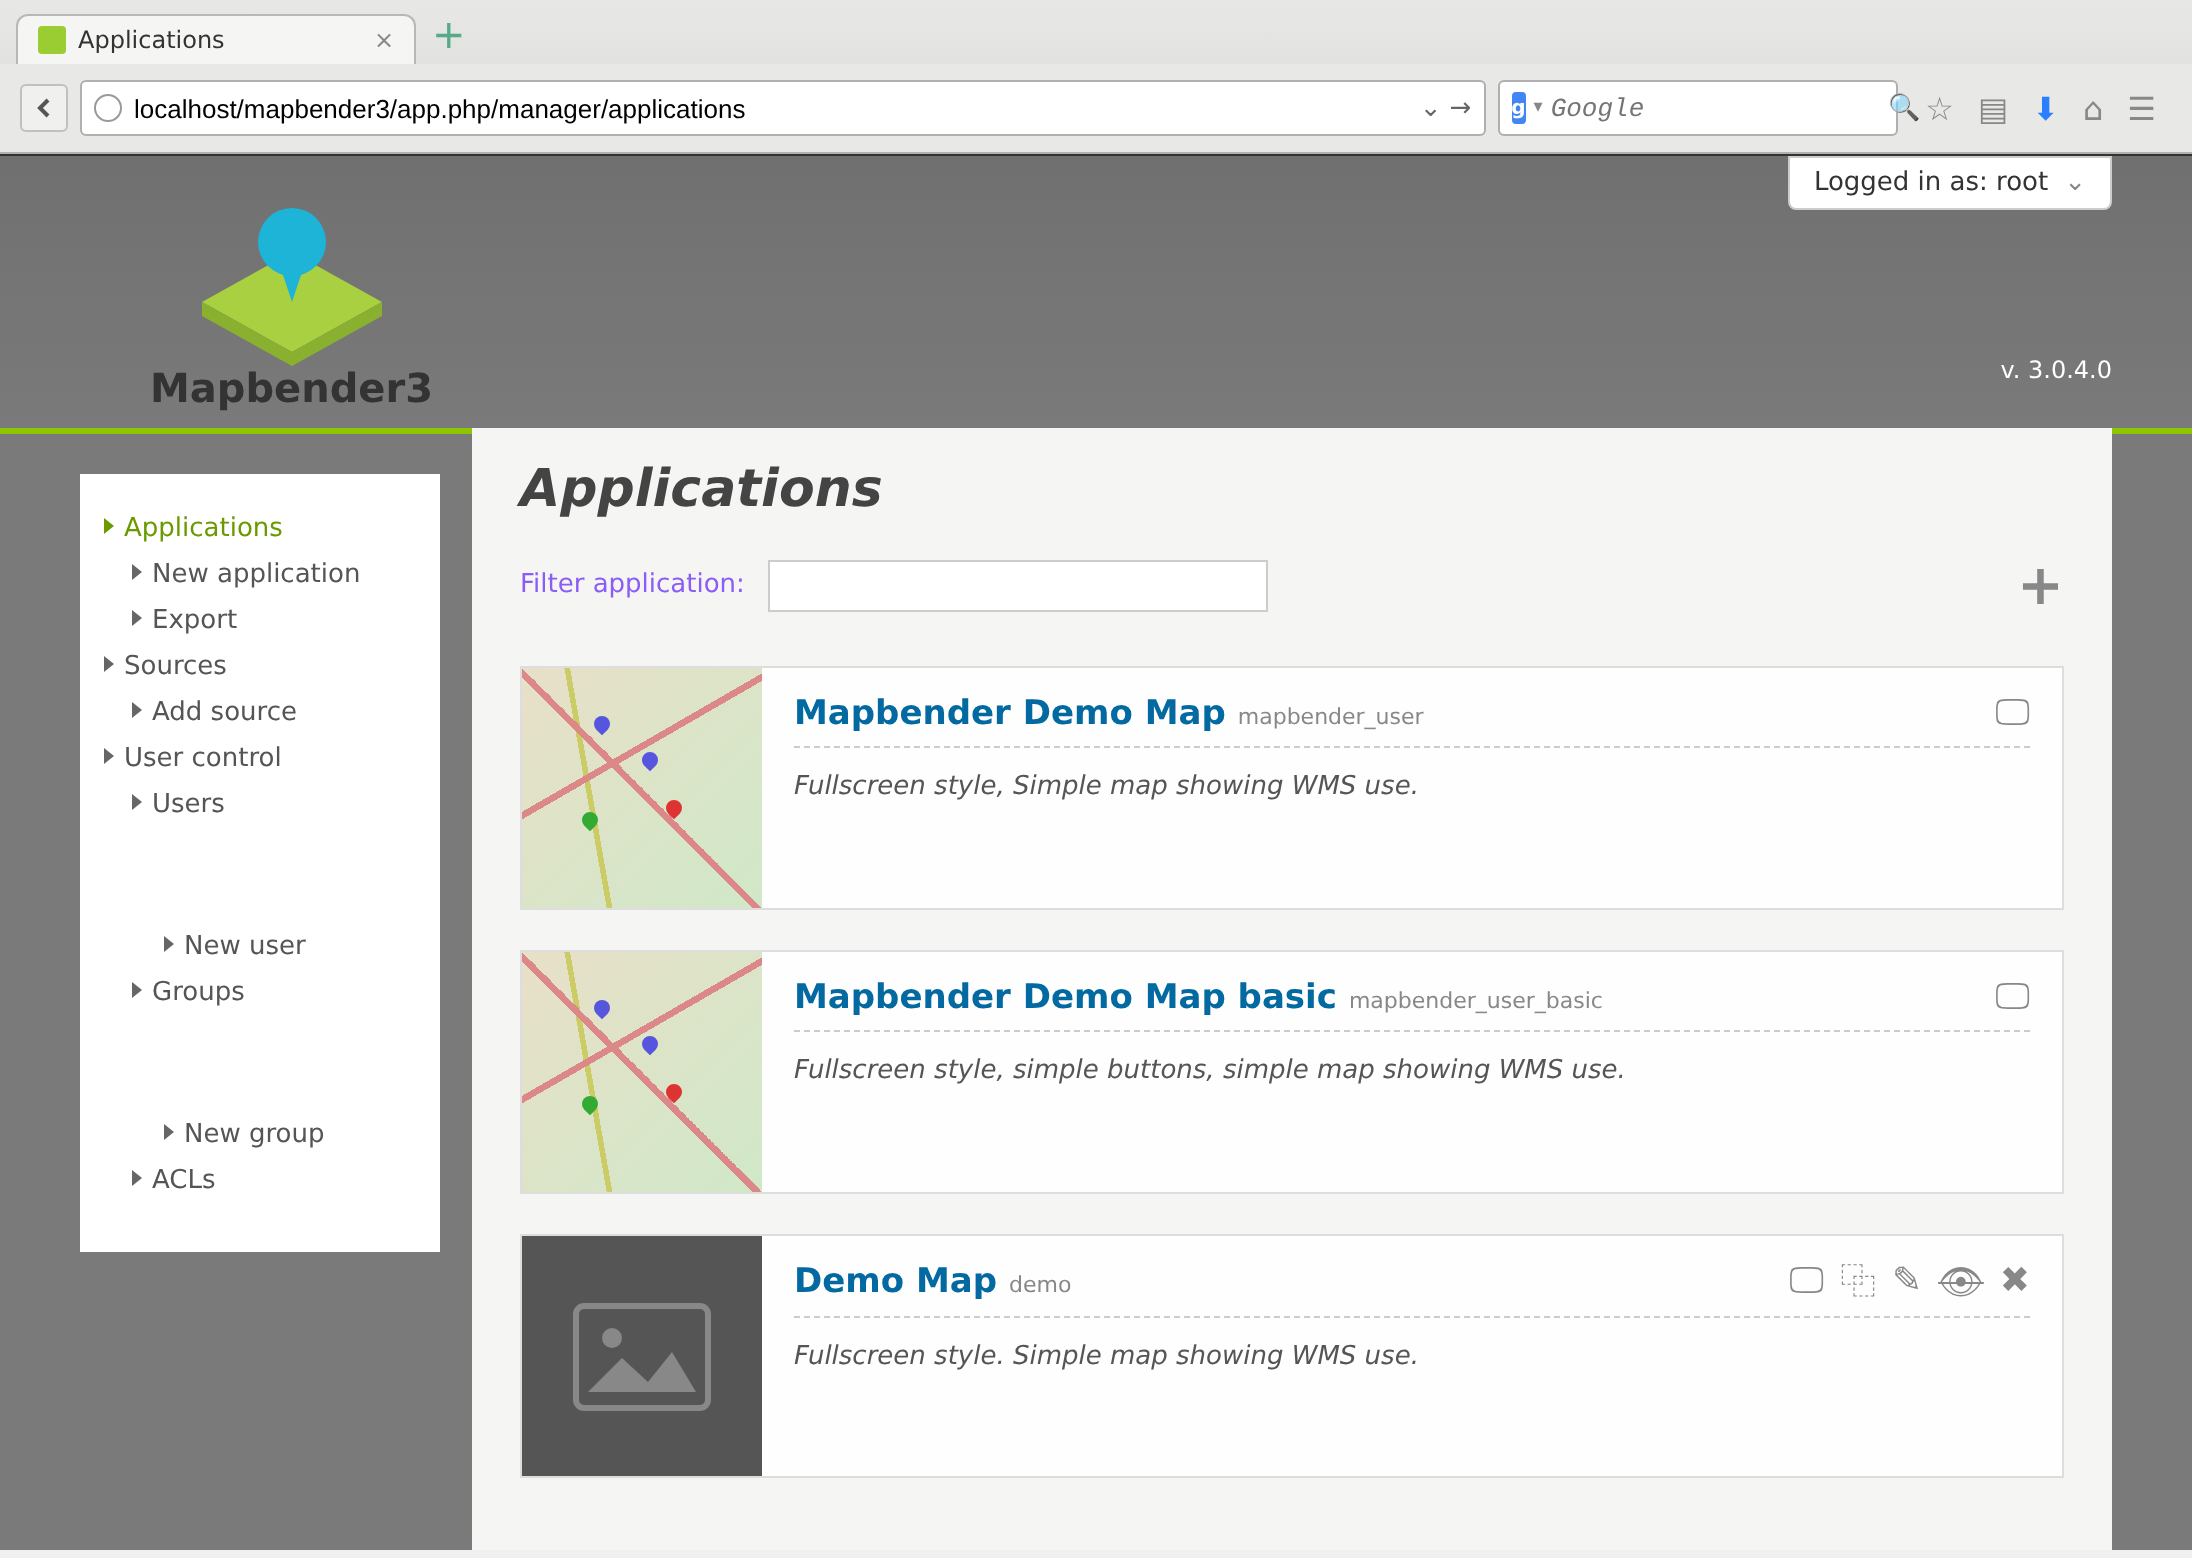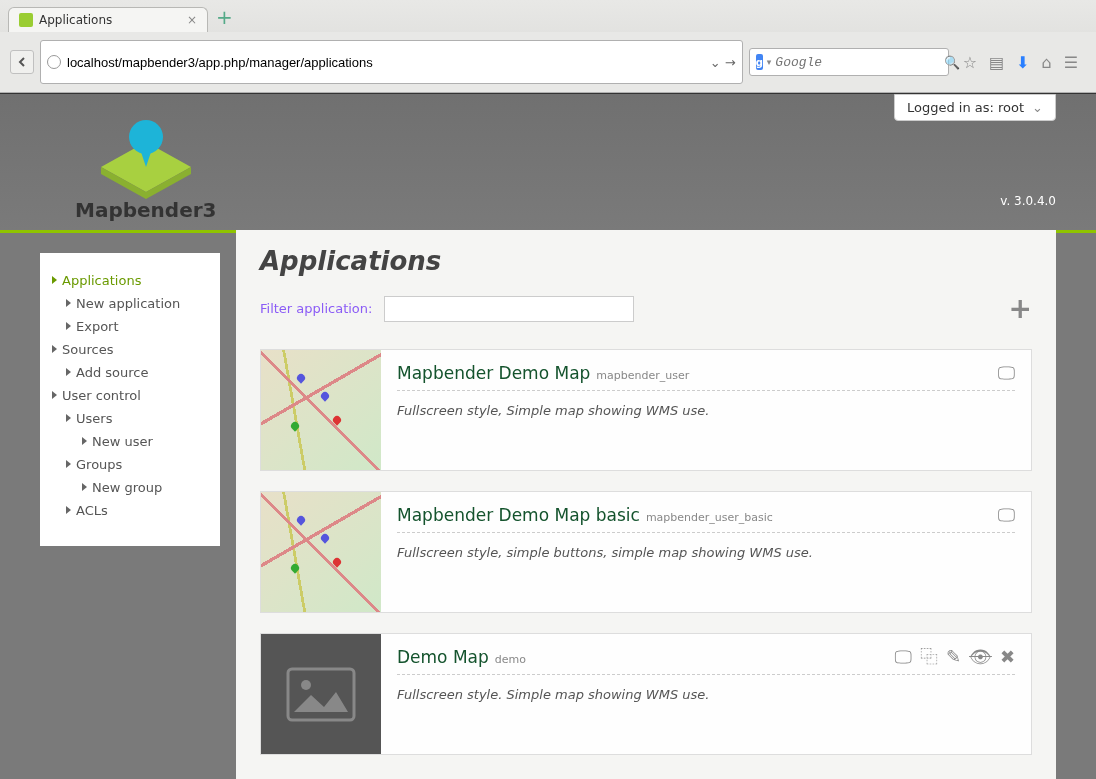--- a/index.html
+++ b/index.html
@@ -7,21 +7,21 @@
 
 
 .browser-chrome { background: linear-gradient(#e8e8e6, #d8d8d5); border-bottom: 1px solid #b0b0b0; }
 .tab-strip { height: 32px; display: flex; align-items: flex-end; padding-left: 8px; padding-top: 4px; }
 .tab { display: flex; align-items: center; gap: 6px; background: #f5f5f3; border: 1px solid #b8b8b5; border-bottom: none; border-radius: 6px 6px 0 0; padding: 5px 10px; font-size: 12px; width: 200px; position: relative; }
 .tab .favicon { width: 14px; height: 14px; background: #9acd32; border-radius: 2px; }
 .tab .close { margin-left: auto; color: #888; cursor: pointer; }
 .new-tab { margin-left: 8px; color: #5a8; font-size: 20px; line-height: 20px; cursor: pointer; padding-bottom: 5px; }
 .addr-bar { display: flex; align-items: center; gap: 6px; padding: 8px 10px; background: #e8e8e6; }
 .nav-btn { width: 24px; height: 24px; border: 1px solid #c0c0c0; border-radius: 3px; display: flex; align-items: center; justify-content: center; background: #f0f0ee; cursor: pointer; }
-.url-box { flex: 1; display: flex; align-items: center; border: 1px solid #b0b0b0; border-radius: 3px; background: #fff; height: 44px; padding: 0 6px; }
+.url-box { flex: 1; display: flex; align-items: center; border: 1px solid #b0b0b0; border-radius: 3px; background: #fff; height: 28px; padding: 0 6px; }
 .url-box .globe { width: 14px; height: 14px; border: 1px solid #999; border-radius: 50%; margin-right: 6px; }
 .url-box input { border: none; outline: none; flex: 1; font-size: 13px; }
 .url-box .dropdown { color: #666; padding: 0 4px; }
 .search-box { width: 200px; display: flex; align-items: center; border: 1px solid #b0b0b0; border-radius: 3px; background: #fff; height: 28px; padding: 0 6px; }
 .search-box .engine { width: 16px; height: 16px; background: #4285f4; color: #fff; font-size: 10px; font-weight: bold; display: flex; align-items: center; justify-content: center; border-radius: 2px; margin-right: 4px; }
 .search-box input { border: none; outline: none; flex: 1; font-size: 13px; font-style: italic; color: #888; font-family: Liberation Mono, monospace; }
 .toolbar-icons { display: flex; gap: 12px; align-items: center; padding: 0 8px; }
 .toolbar-icons span { color: #888; cursor: pointer; font-size: 16px; }
 
 
@@ -33,40 +33,40 @@
 .version-label { position: absolute; right: 40px; bottom: 22px; color: #fff; font-size: 12px; }
 
 
 .page { padding: 0 40px; background: #7a7a7a; }
 .layout { display: flex; gap: 16px; align-items: flex-start; }
 .sidebar { width: 180px; background: #fff; padding: 16px 8px 24px 8px; margin-top: 20px; }
 .sidebar ul { list-style: none; }
 .sidebar li { padding: 4px 0; font-size: 13px; }
 .sidebar .lvl0 { padding-left: 4px; }
 .sidebar .lvl1 { padding-left: 18px; }
-.sidebar .lvl2 { padding-left: 34px; }
+.sidebar .lvl2 { padding-left: 34px; margin-top: 48px; }
 .sidebar .caret { display: inline-block; width: 0; height: 0; border-top: 4px solid transparent; border-bottom: 4px solid transparent; border-left: 5px solid #666; margin-right: 5px; vertical-align: 1px; }
 .sidebar .active { color: #6a9a00; }
 .sidebar .active .caret { border-left-color: #6a9a00; }
 .sidebar a { color: #555; text-decoration: none; cursor: pointer; }
 
 .main { flex: 1; background: #f5f5f3; padding: 16px 24px; min-height: 560px; margin-top: -3px; position: relative; }
 .main h1 { font-style: italic; font-weight: bold; font-size: 26px; color: #444; margin-bottom: 16px; }
 
 .filter-row { display: flex; align-items: center; gap: 12px; margin-bottom: 24px; }
 .filter-row label { font-size: 13px; color: #8b5cf6; }
 .filter-row input { width: 250px; height: 26px; border: 1px solid #ccc; padding: 0 6px; }
 .add-btn { margin-left: auto; color: #888; font-size: 28px; cursor: pointer; font-weight: bold; }
 
 .app-card { display: flex; background: #fefefe; border: 1px solid #ddd; margin-bottom: 20px; min-height: 120px; }
 .app-thumb { width: 120px; height: 120px; background: #ddd; flex-shrink: 0; }
 .app-thumb.placeholder { background: #555; display: flex; align-items: center; justify-content: center; color: #888; }
 .app-body { flex: 1; padding: 12px 16px; }
 .app-title-row { display: flex; align-items: baseline; border-bottom: 1px dashed #ccc; padding-bottom: 6px; margin-bottom: 12px; }
-.app-title { font-size: 17px; font-weight: normal; color: #14532d; margin-right: 6px; }
+.app-title { font-size: 17px; font-weight: bold; color: #0369a1; margin-right: 6px; }
 .app-slug { font-size: 11px; color: #888; }
 .app-actions { margin-left: auto; display: flex; gap: 8px; color: #888; }
 .app-actions span { cursor: pointer; font-size: 18px; }
 .app-desc { font-style: italic; color: #555; font-size: 13px; }
 
 
 .map-thumb { background: linear-gradient(135deg,#e8e0c8,#d0e8c8); position: relative; overflow: hidden; }
 .map-thumb::before { content:""; position:absolute; inset:0; background:
   linear-gradient( 45deg, transparent 48%, #d88 48%, #d88 50%, transparent 50%),
   linear-gradient(-30deg, transparent 60%, #d88 60%, #d88 62%, transparent 62%),

